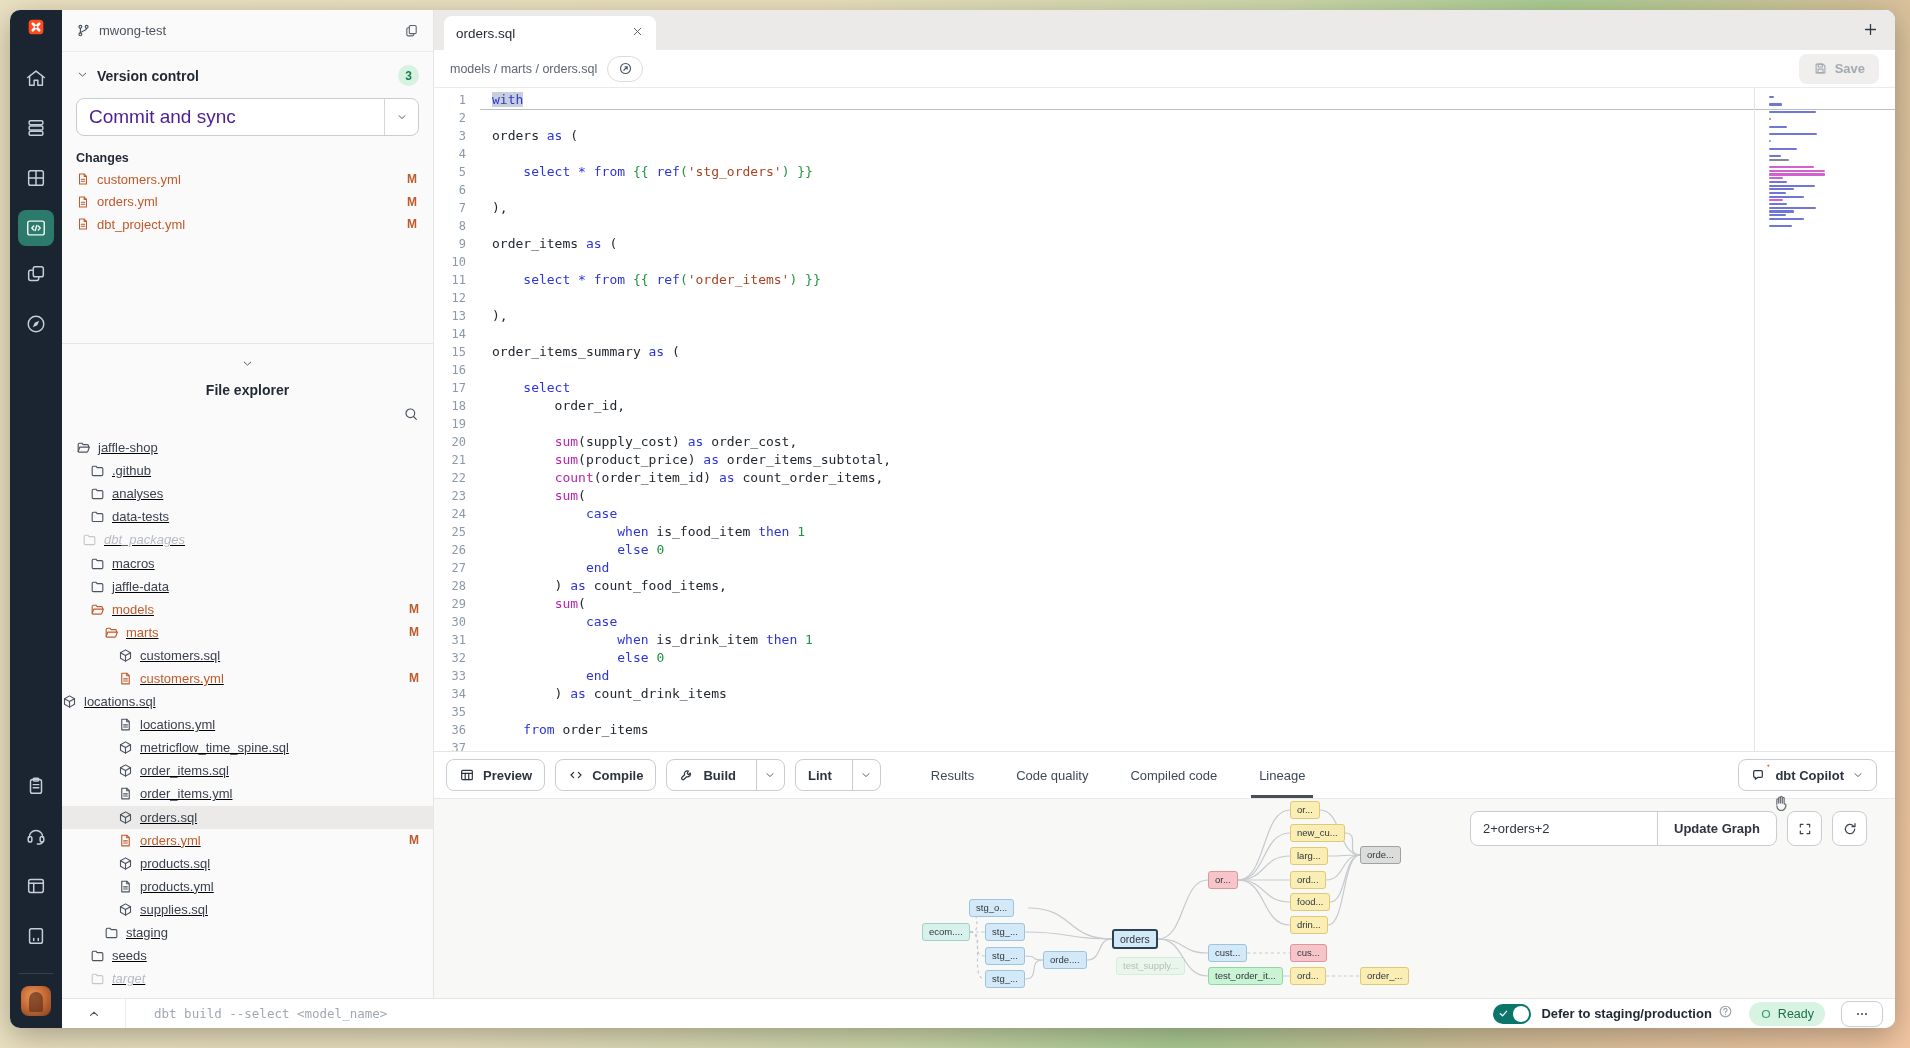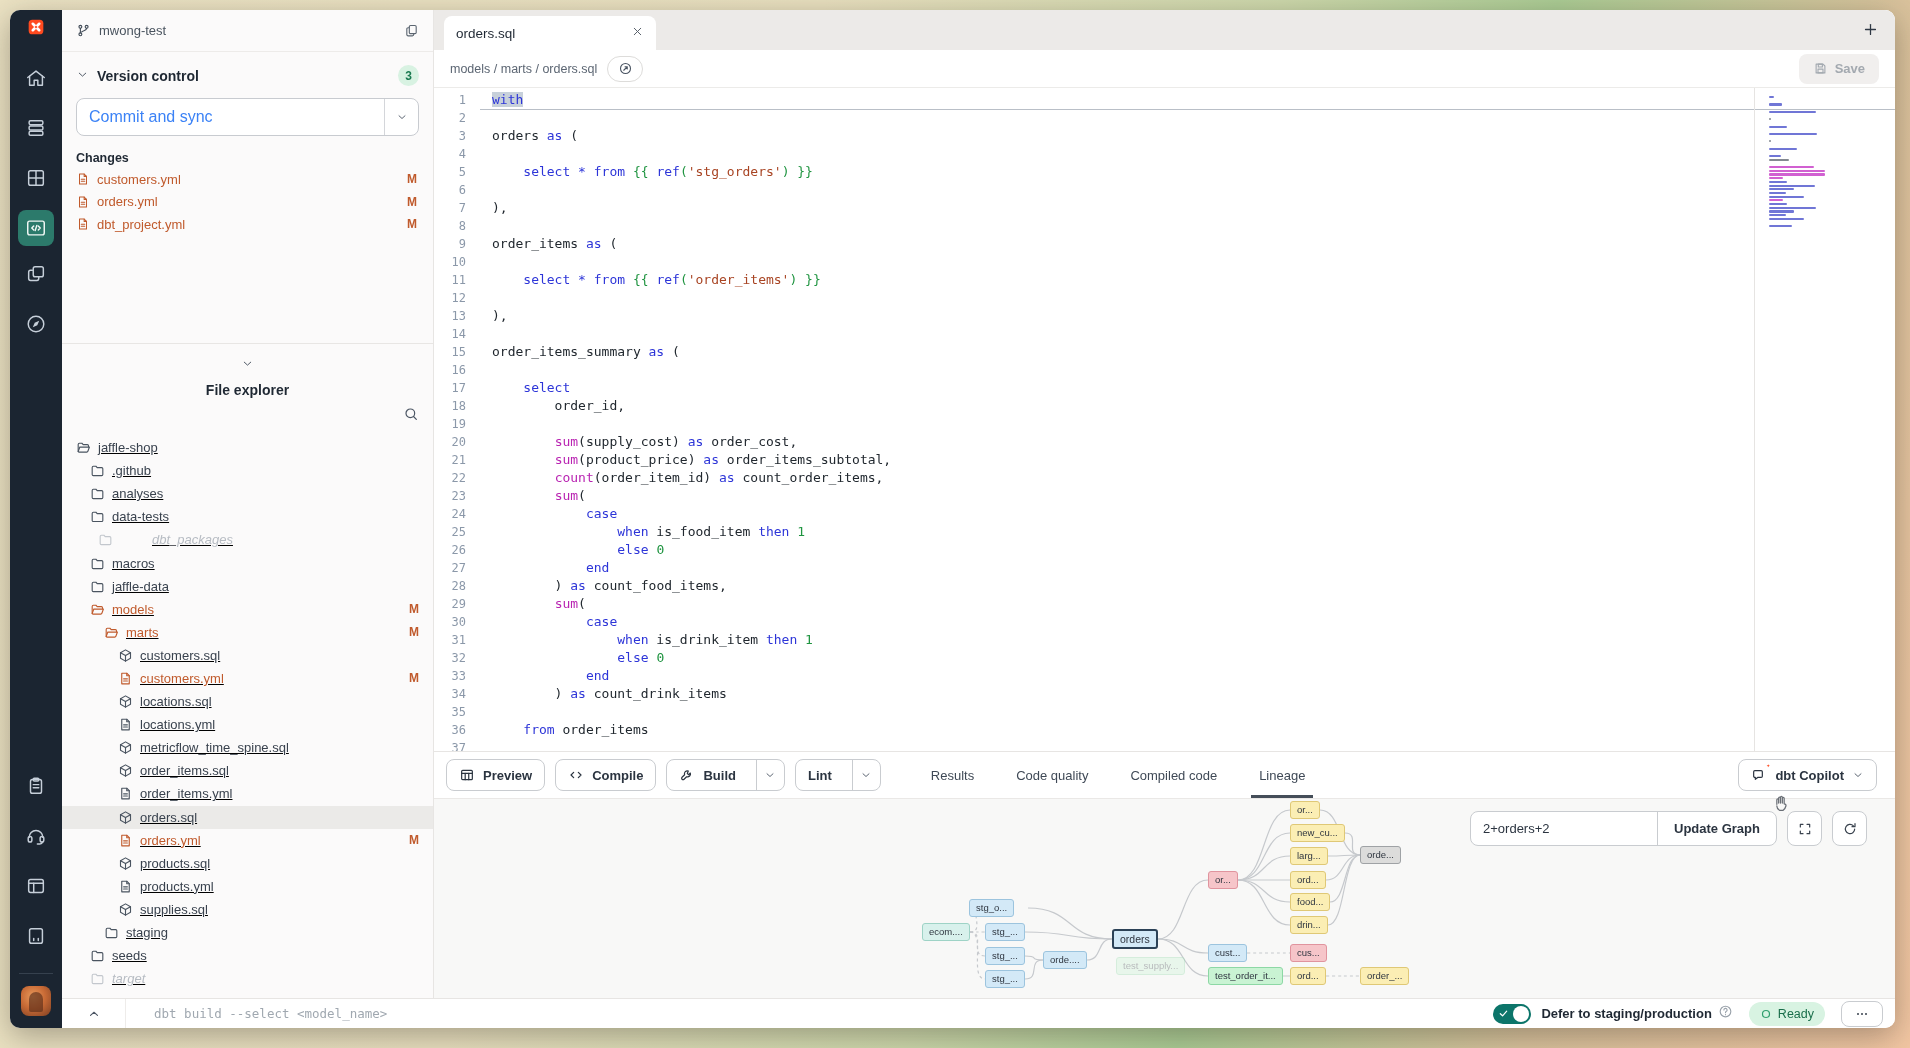--- a/index.html
+++ b/index.html
@@ -43,21 +43,21 @@
   .side-header .sp { flex:1; }
   .sec-head { display:flex; align-items:center; gap:8px; color:#1f2833; }
   .sec-title { font-weight:bold; font-size:14px; }
   .chev { color:#4b5563; } .chev svg.ic{ width:13px; height:13px; }
   .vc-section { height:292px; flex:none; padding:13px 14px; border-bottom:1px solid #e8e6e4; }
   .vc-badge { margin-left:auto; width:21px; height:21px; border-radius:50%;
     background:var(--badge-green-bg); color:var(--badge-green-fg);
     font-size:12px; font-weight:bold; display:flex; align-items:center; justify-content:center; }
   .commit-btn { margin-top:12px; height:38px; border:1px solid #c8cbd0; border-radius:8px;
     background:#fff; display:flex; align-items:center; overflow:hidden; }
-  .commit-btn .lbl { flex:1; padding:0 12px; font-size:16px; color:#3b82f6; }
+  .commit-btn .lbl { flex:1; padding:0 12px; font-size:19px; color:#4c1d95; }
   .commit-btn .dd { width:34px; height:100%; border-left:1px solid #d4d6da; display:flex;
     align-items:center; justify-content:center; color:#4b5563; }
   .changes-label { margin-top:15px; font-size:12.5px; font-weight:bold; color:#1f2833; }
   .change-row { display:flex; align-items:center; gap:7px; height:17px; margin-top:5.5px;
                 color:var(--orange); }
   .change-row svg.ic { width:14px; height:14px; }
   .change-row .nm { font-size:13px; flex:1; }
   .change-row .mb { font-size:12px; font-weight:bold; padding-right:2px; }
   .fe-section { flex:1; min-height:0; display:flex; flex-direction:column; }
   .fe-head { padding:12px 14px 6px;flex-direction:column; }
@@ -458,21 +458,21 @@
                   <use href="#i-folder"></use>
                 </svg>
                 <span>analyses</span>
               </div>
               <div class="tree-row" style="padding-left: 28px;">
                 <svg class="ic">
                   <use href="#i-folder"></use>
                 </svg>
                 <span>data-tests</span>
               </div>
-              <div class="tree-row muted" style="padding-left: 36px; gap: 32px;">
+              <div class="tree-row muted" style="padding-left: 20px;">
                 <svg class="ic">
                   <use href="#i-folder"></use>
                 </svg>
                 <span>dbt_packages</span>
               </div>
               <div class="tree-row" style="padding-left: 28px;">
                 <svg class="ic">
                   <use href="#i-folder"></use>
                 </svg>
                 <span>macros</span>
@@ -503,21 +503,21 @@
                 </svg>
                 <span>customers.sql</span>
               </div>
               <div class="tree-row modified" style="padding-left: 56px;">
                 <svg class="ic">
                   <use href="#i-filedoc"></use>
                 </svg>
                 <span>customers.yml</span>
                 <span class="mb">M</span>
               </div>
-              <div class="tree-row" style="padding-left: 56px;">
+              <div class="tree-row" style="">
                 <svg class="ic">
                   <use href="#i-cube"></use>
                 </svg>
                 <span>locations.sql</span>
               </div>
               <div class="tree-row" style="padding-left: 56px;">
                 <svg class="ic">
                   <use href="#i-filedoc"></use>
                 </svg>
                 <span>locations.yml</span>

